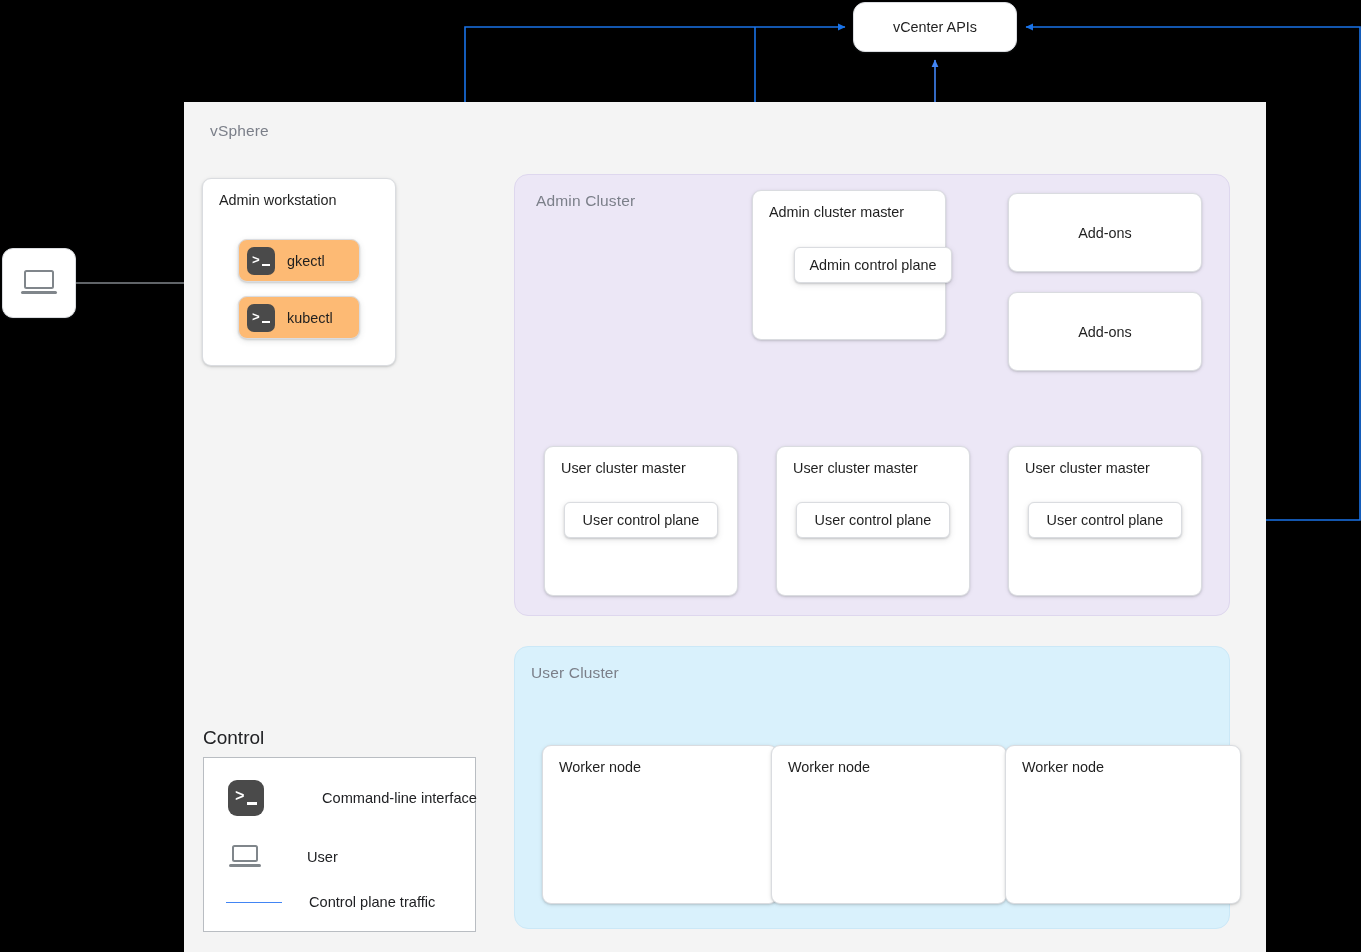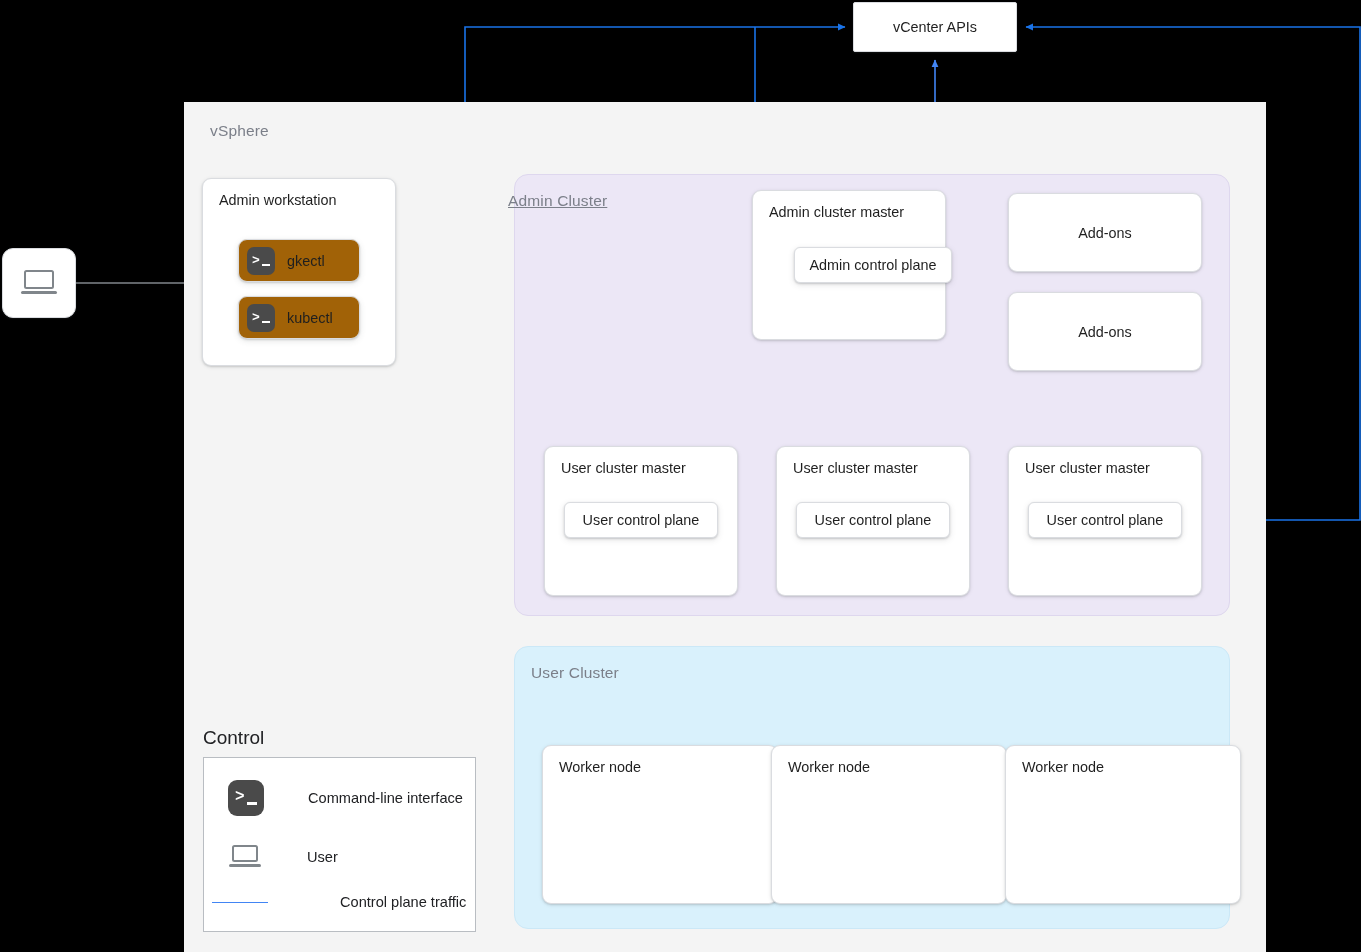--- a/index.html
+++ b/index.html
@@ -40,21 +40,21 @@
   }
   #vsphere-label { left: 210px; top: 122px; }
 
   #admin-cluster {
     left: 514px; top: 174px;
     width: 716px; height: 442px;
     background: #ece7f6;
     border: 1px solid #ded7ee;
     border-radius: 14px;
   }
-  #admin-cluster-label { left: 508px; top: 192px; text-decoration: underline; }
+  #admin-cluster-label { left: 536px; top: 192px; }
 
   #user-cluster {
     left: 514px; top: 646px;
     width: 716px; height: 283px;
     background: #d9f1fc;
     border: 1px solid #cbe8f7;
     border-radius: 14px;
   }
   #user-cluster-label { left: 531px; top: 664px; }
 
@@ -81,21 +81,21 @@
     font-size: 14.4px;
     color: #1f1f1f;
   }
 
   
   #admin-ws { left: 202px; top: 178px; width: 194px; height: 188px; }
 
   .cli-chip {
     position: absolute;
     box-sizing: border-box;
-    background: #a16207;
+    background: #fdba74;
     border: 1px solid #dadce0;
     border-radius: 9px;
     box-shadow: 0 1px 2px rgba(60,64,67,.20), 0 2px 6px rgba(60,64,67,.12);
     display: flex;
     align-items: center;
   }
   #chip-gkectl  { left: 238px; top: 239px; width: 122px; height: 43px; }
   #chip-kubectl { left: 238px; top: 296px; width: 122px; height: 43px; }
   .cli-chip .label {
     font-size: 14.4px;
@@ -215,22 +215,22 @@
     display: flex;
     align-items: center;
   }
   .legend-row .text {
     font-size: 14.6px;
     color: #202124;
     white-space: nowrap;
   }
   #legend-row-cli    { left: 228px; top: 780px; }
   #legend-row-user   { left: 229px; top: 845px; }
-  #legend-row-line   { left: 212px; top: 894px; gap: 45px; }
-  #legend-row-cli .text  { margin-left: 44px; }
+  #legend-row-line   { left: 226px; top: 894px; }
+  #legend-row-cli .text  { margin-left: 58px; }
   #legend-row-user .text { margin-left: 46px; }
   #legend-row-line .text { margin-left: 27px; }
   .legend-line-swatch {
     width: 56px; height: 0;
     border-top: 1.6px solid #4285f4;
   }
 </style>
 </head>
 <body>
 
@@ -295,21 +295,21 @@
 
 <div class="zone" id="vsphere"></div>
 <div class="zone-label" id="vsphere-label">vSphere</div>
 
 <div class="zone" id="admin-cluster"></div>
 <div class="zone-label" id="admin-cluster-label">Admin Cluster</div>
 
 <div class="zone" id="user-cluster"></div>
 <div class="zone-label" id="user-cluster-label">User Cluster</div>
 
-<div class="card card-center" id="vcenter" style="left:853px; top:2px; width:164px; height:50px; border-radius:2px;">
+<div class="card card-center" id="vcenter" style="left:853px; top:2px; width:164px; height:50px; border-radius:12px;">
   <span>vCenter APIs</span>
 </div>
 
 <div class="card" id="user-box">
   <span class="laptop">
     <span class="screen"></span>
       <span class="base"></span>
   </span>
 </div>
 

